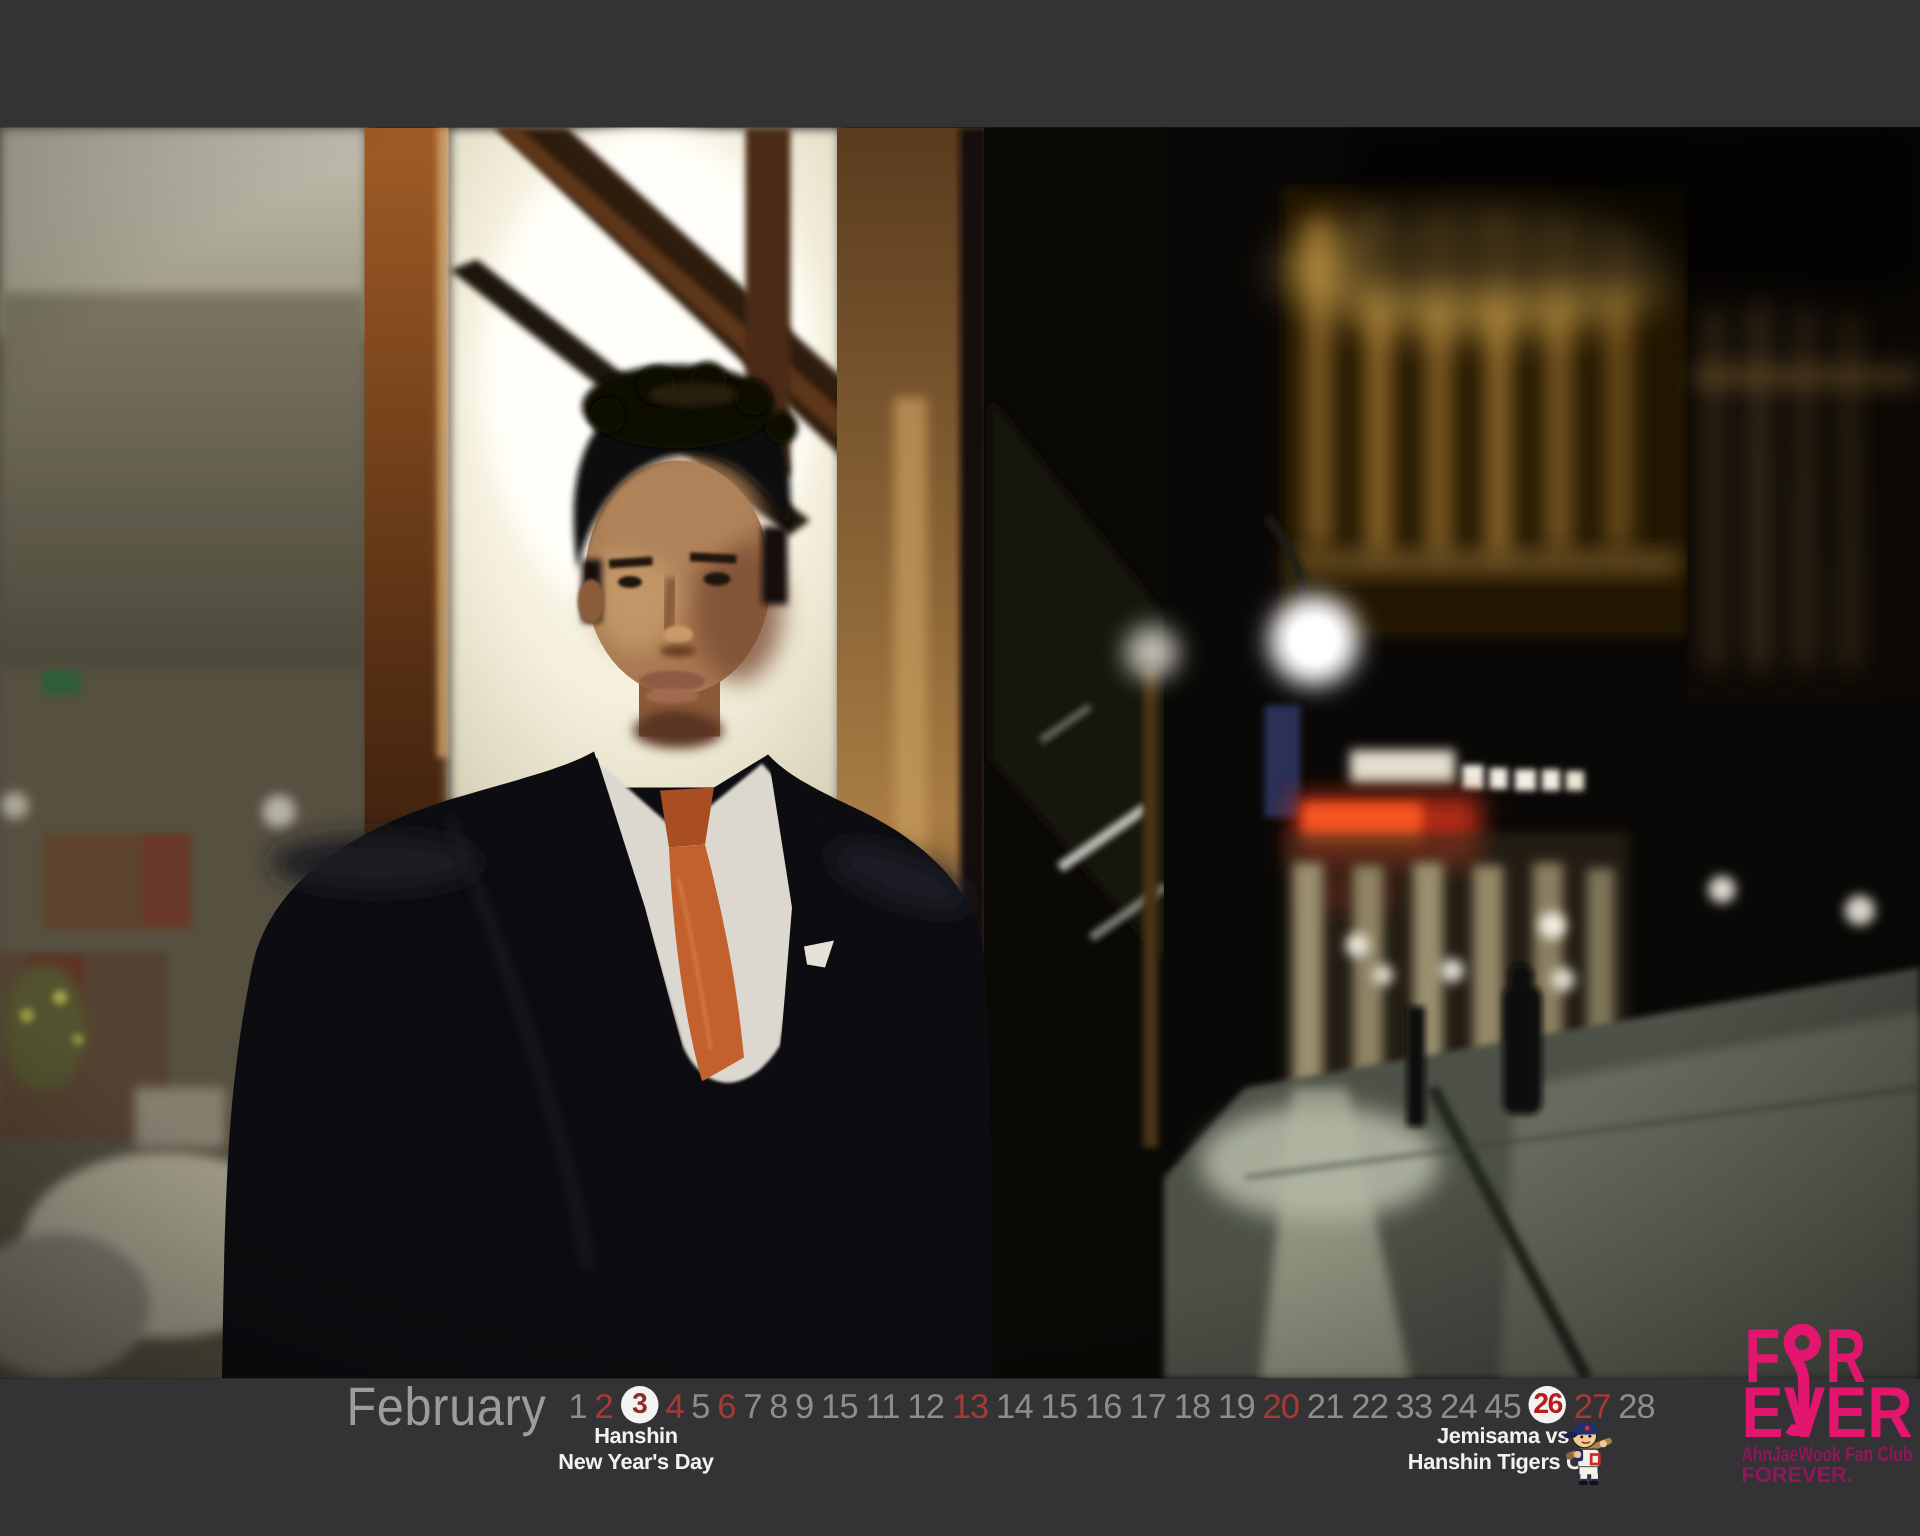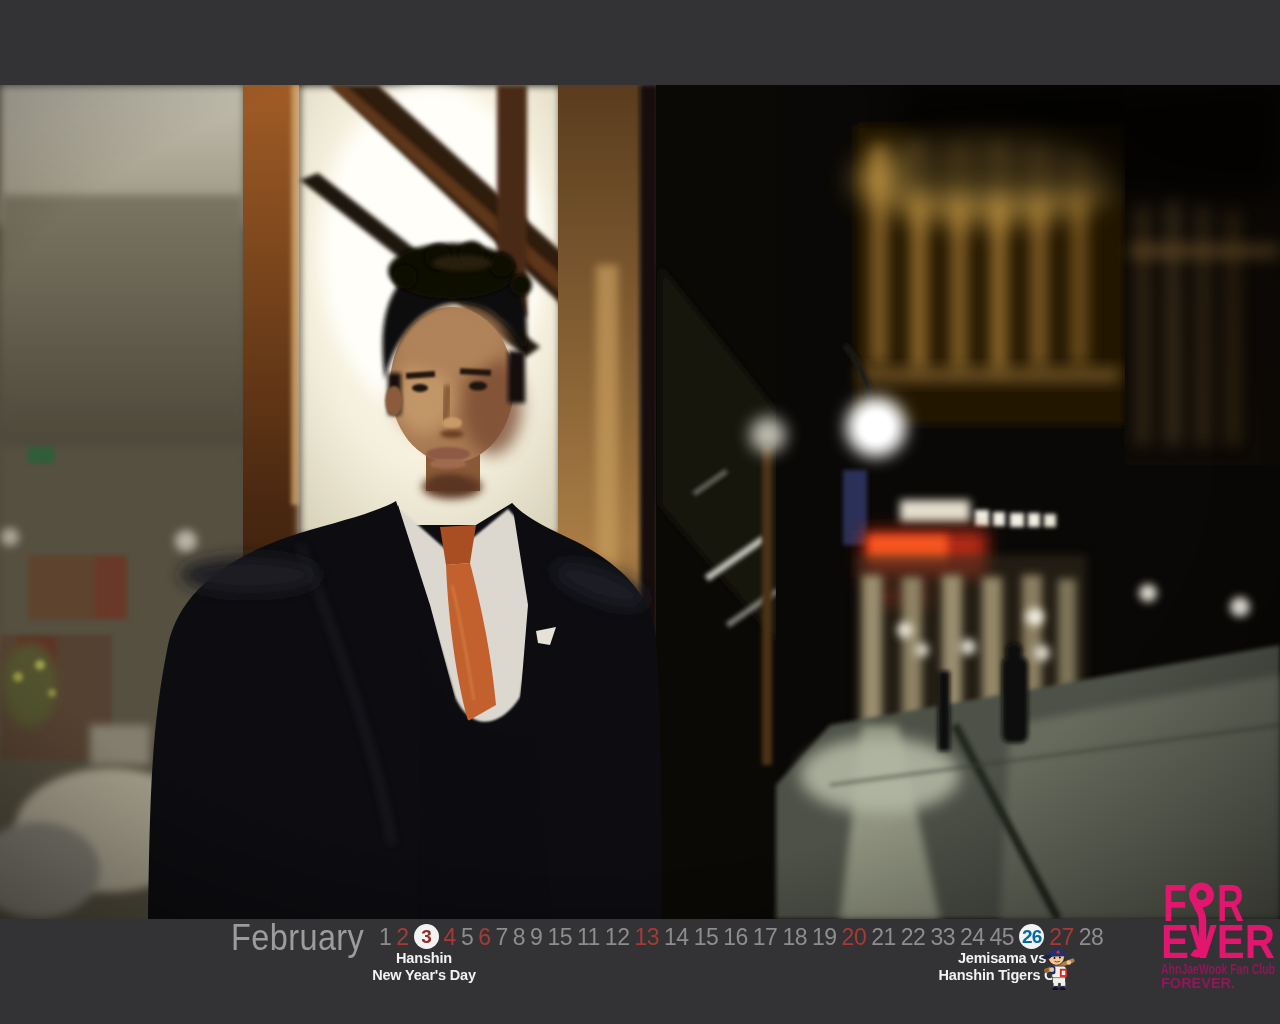--- a/index.html
+++ b/index.html
@@ -24,21 +24,21 @@
     display:flex;gap:5px;align-items:center;
     font-size:23px;letter-spacing:-0.5px;color:#8d8d8d;white-space:nowrap;
   }
   .date-row .day{display:block;line-height:26px;}
   .date-row .day.red{color:#a63b36;}
   .date-row .day.circle{
     width:25px;height:25px;border-radius:50%;background:#f3f3f3;
     text-align:center;line-height:26px;font-size:19px;font-weight:700;letter-spacing:-1px;
   }
   .date-row .day.circle.red{color:#8f2b26;}
-  .date-row .day.circle.dark{color:#0369a1;}
+  .date-row .day.circle.dark{color:#b91c1c;}
 
   .event{
     position:absolute;top:950px;z-index:4;text-align:center;
     font-size:14.5px;font-weight:700;line-height:17px;color:#f2f2f2;letter-spacing:-0.2px;
   }
   .event .ln{display:block;}
   .event.e0{left:344px;width:160px;}
   .event.e1{left:918px;width:168px;}
 
   .mascot{position:absolute;left:1041px;top:944px;width:36px;height:46px;z-index:5;}

